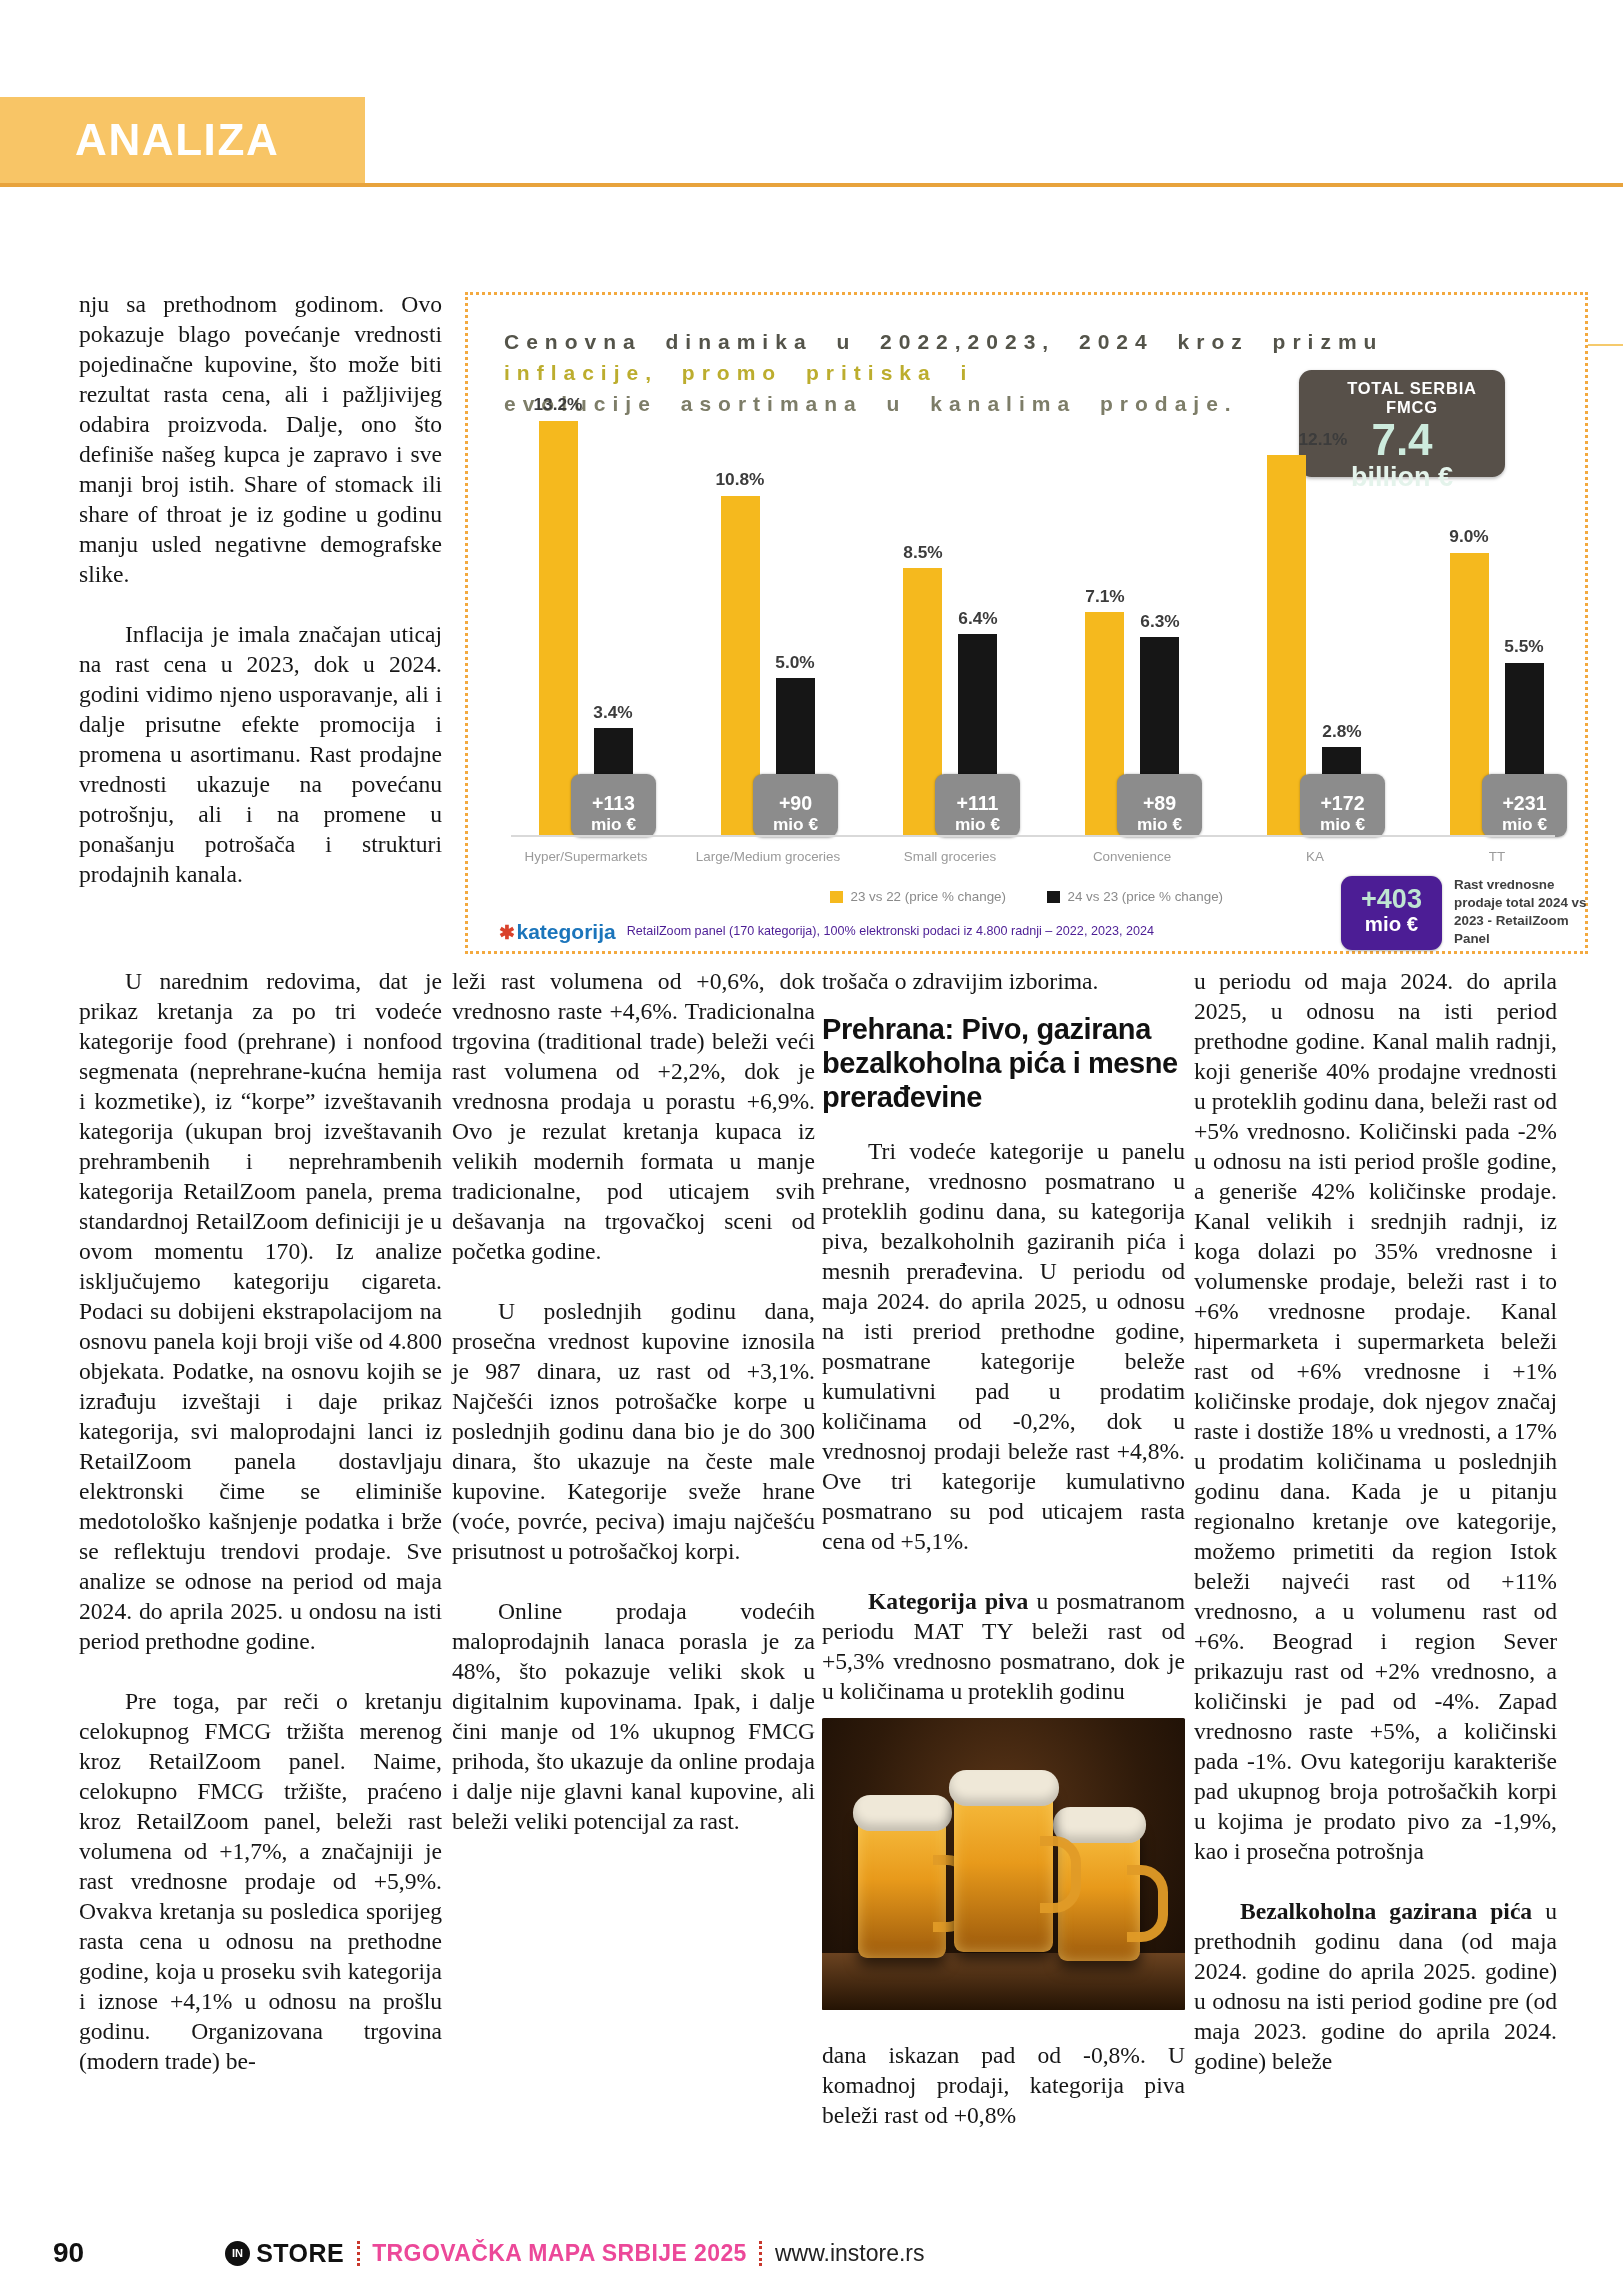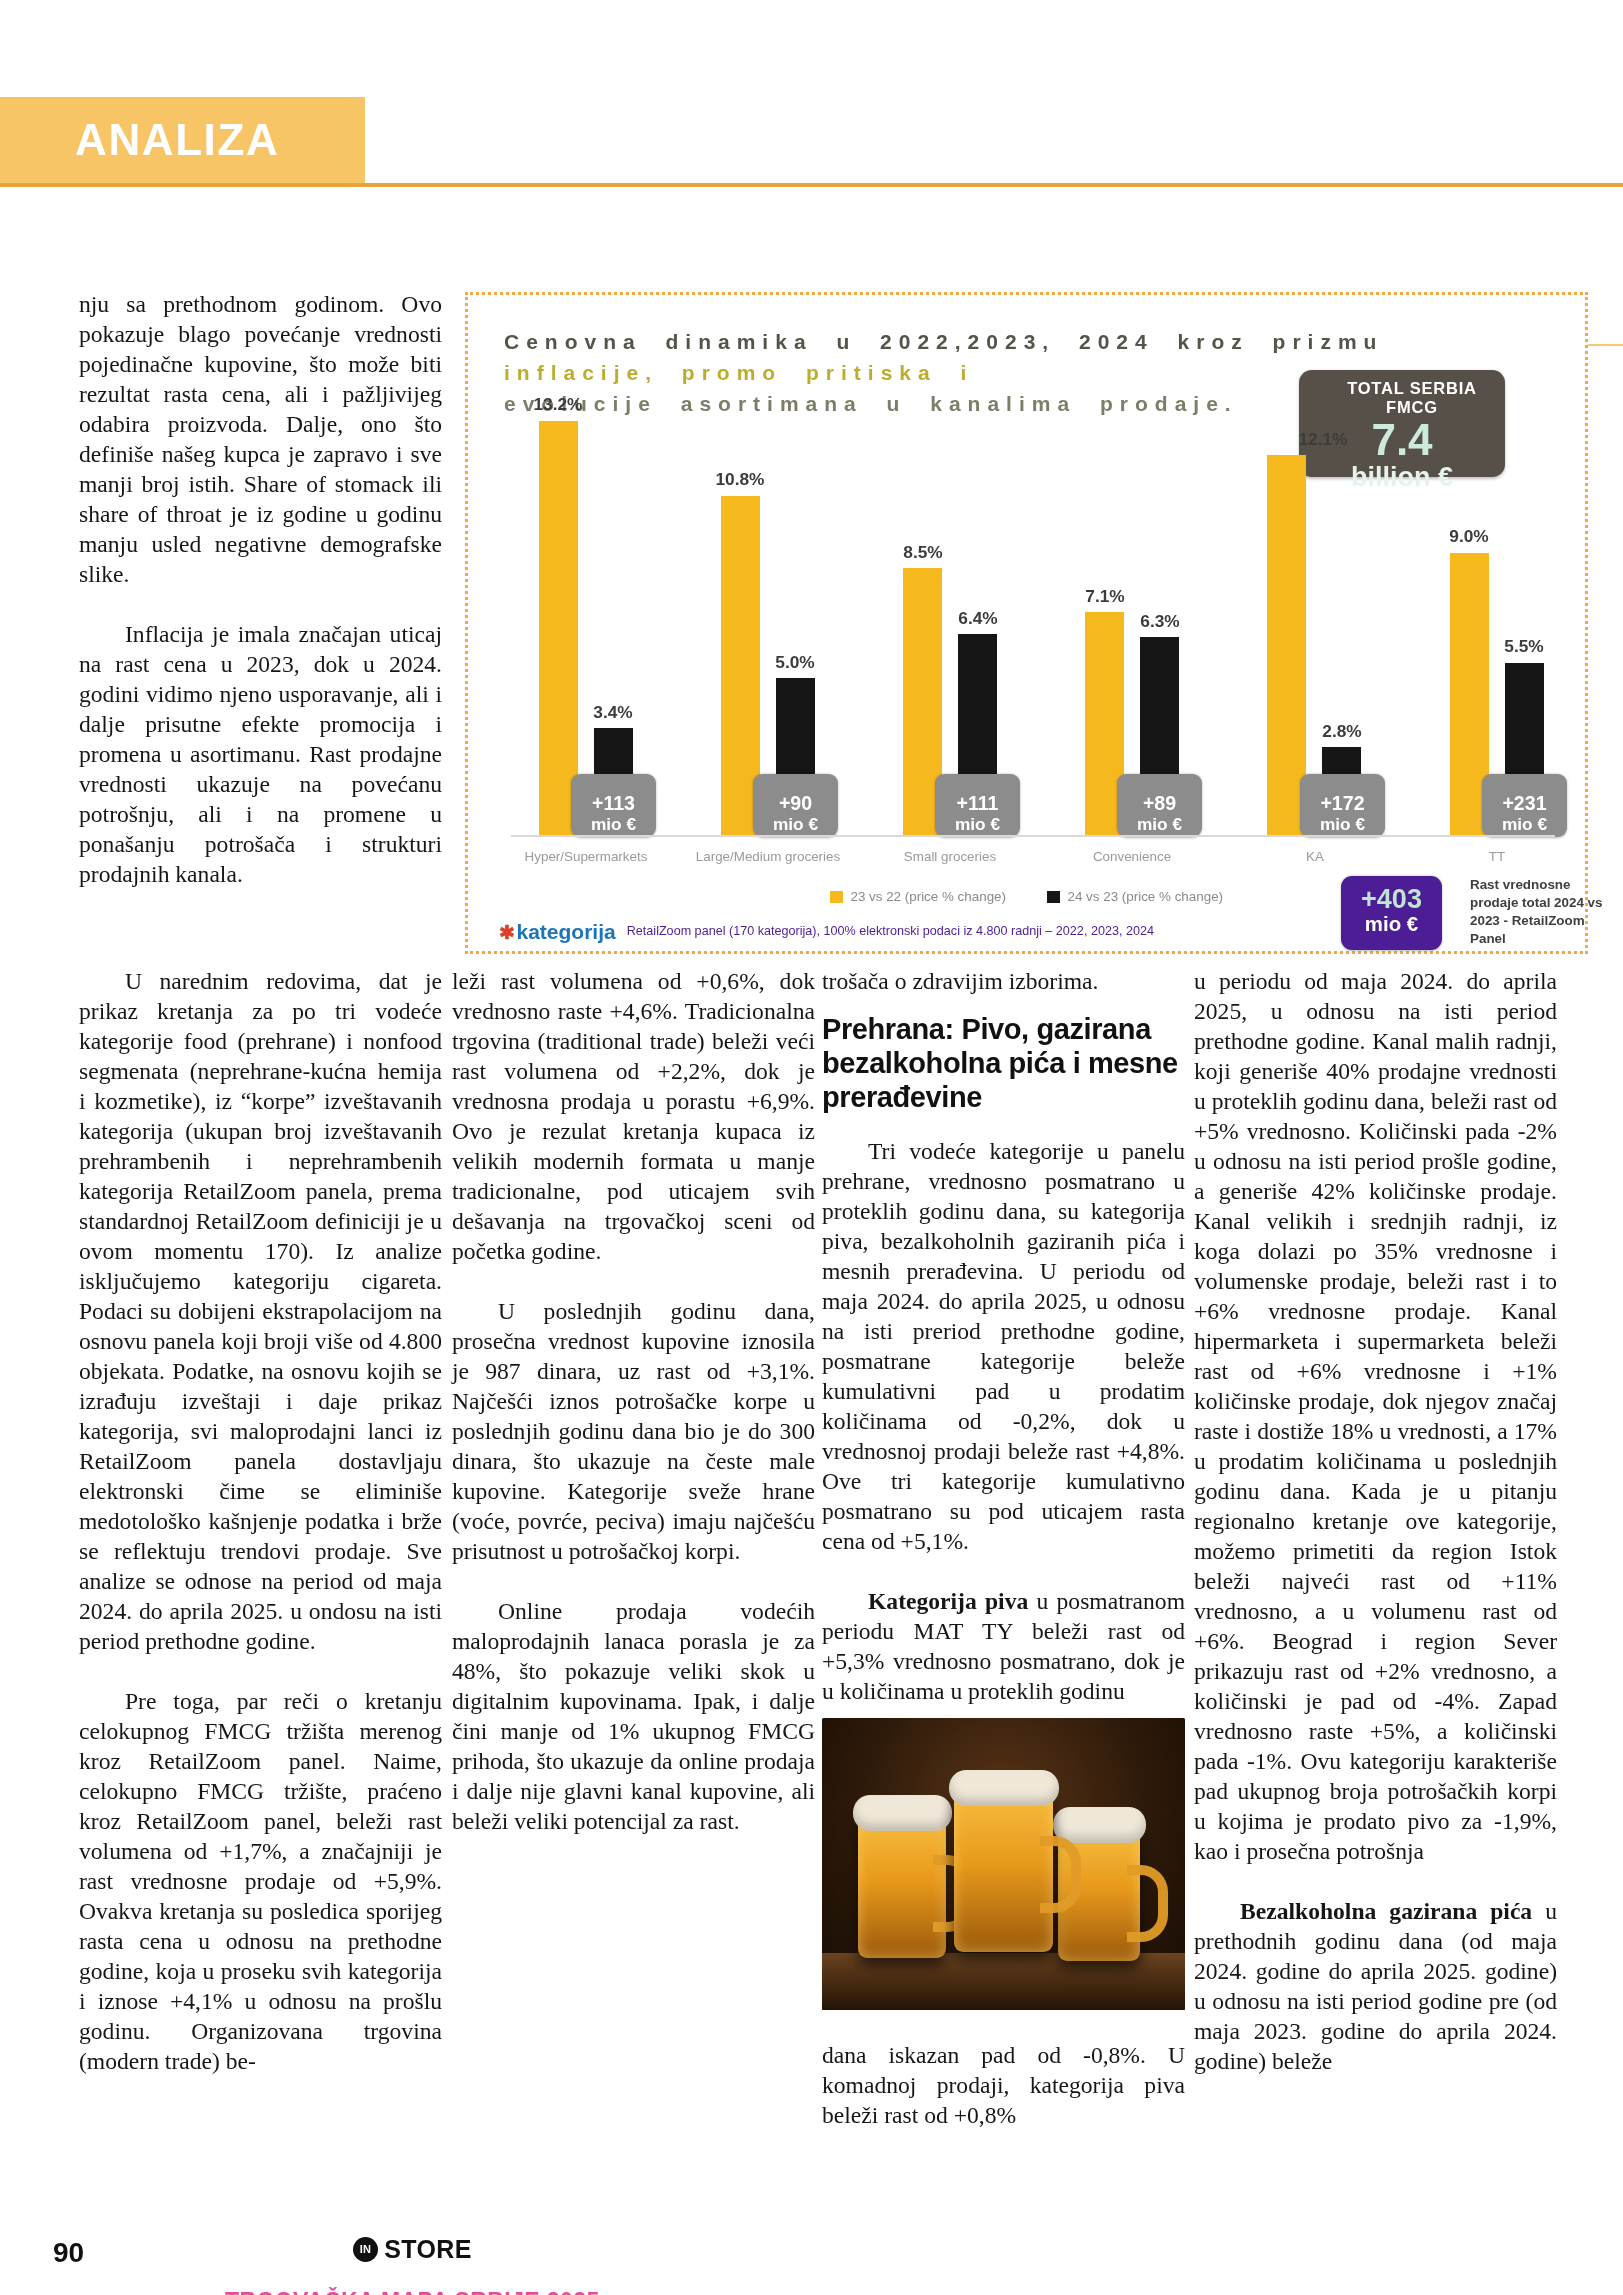--- a/index.html
+++ b/index.html
@@ -67,27 +67,27 @@
   .legend .sw{width:12.6px;height:12.6px;display:inline-block;}
   .source-row{position:absolute;left:31px;top:625px;display:flex;align-items:center;gap:11px;}
   .rz-logo{font:700 21px/23.6px "Liberation Sans",sans-serif;color:#1B75BB;}
   .rz-mark{color:#D9412B;font-size:19px;margin-right:1.6px;}
   .source-text{font:12.6px/15.7px "Liberation Sans",sans-serif;color:#4c1d95;max-width:597px;}
   .growth-badge{position:absolute;left:873px;top:581px;width:101px;height:74px;background:#4c1d95;
      border-radius:11px;text-align:center;box-shadow:0 0.8px 2.4px rgba(0,0,0,.3);}
   .growth-badge .v{display:block;margin-top:9.4px;font:700 27px/28px "Liberation Sans",sans-serif;color:#BFE5D2;}
   .growth-badge .u{display:block;font:700 20.4px/23.6px "Liberation Sans",sans-serif;color:#fff;}
   .growth-caption{position:absolute;left:986px;top:581px;width:141px;
-     font:700 13.4px/18px "Liberation Sans",sans-serif;color:#3f3f3f;margin-left:16px;}
+     font:700 13.4px/18px "Liberation Sans",sans-serif;color:#3f3f3f;}
   .fig-marker{position:absolute;left:1473px;top:328px;font:23.6px/27px "Liberation Serif",serif;color:#8a8a8a;}
   .fig-line{position:absolute;left:1502px;top:344px;width:122px;height:2.4px;background:#F5CA6C;}
   
   .footer{position:absolute;left:0;top:2235px;width:1623px;height:39px;}
   .page-num{position:absolute;left:53px;top:1.6px;font:700 28px/31px "Liberation Sans",sans-serif;color:#111;}
-  .footer-row{position:absolute;left:225px;top:0;display:flex;align-items:center;gap:12.6px;height:36px;flex-direction:column;}
+  .footer-row{position:absolute;left:225px;top:0;display:flex;align-items:center;gap:12.6px;height:36px;}
   .brand{display:flex;align-items:center;gap:6.3px;}
   .brand .circ{width:25px;height:25px;border-radius:50%;background:#111;color:#fff;text-align:center;
      font:700 11px/25px "Liberation Sans",sans-serif;}
   .brand .store{font:700 25px/28px "Liberation Sans",sans-serif;color:#111;letter-spacing:0.4px;}
   .vsep{width:0;height:25px;border-left:3.1px dotted #C9372C;}
   .pub{font:700 23px/27px "Liberation Sans",sans-serif;color:#ec4899;letter-spacing:0.4px;}
   .site{font:23px/27px "Liberation Sans",sans-serif;color:#222;}
 </style>
 </head>
 <body>

